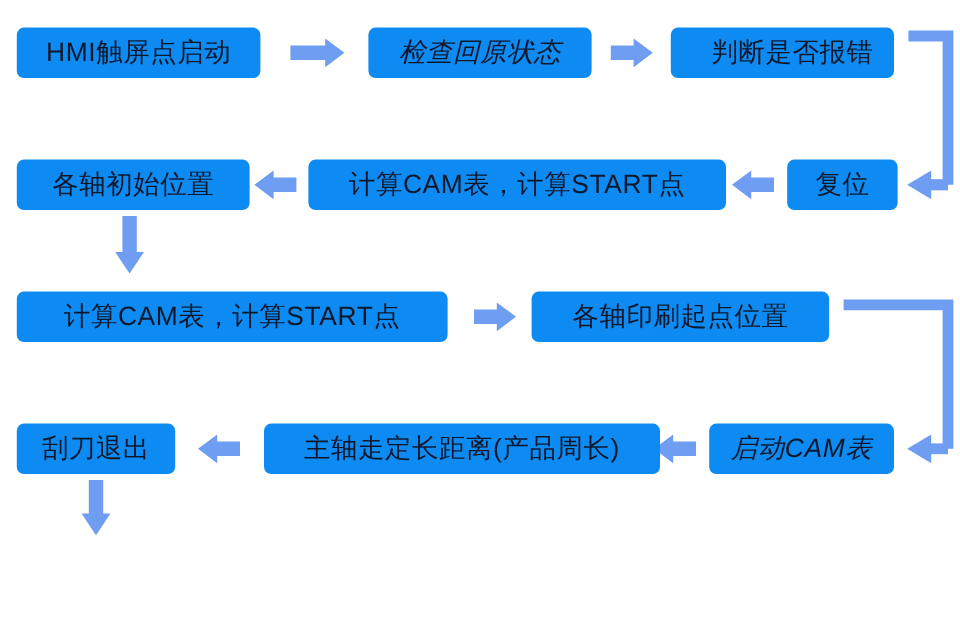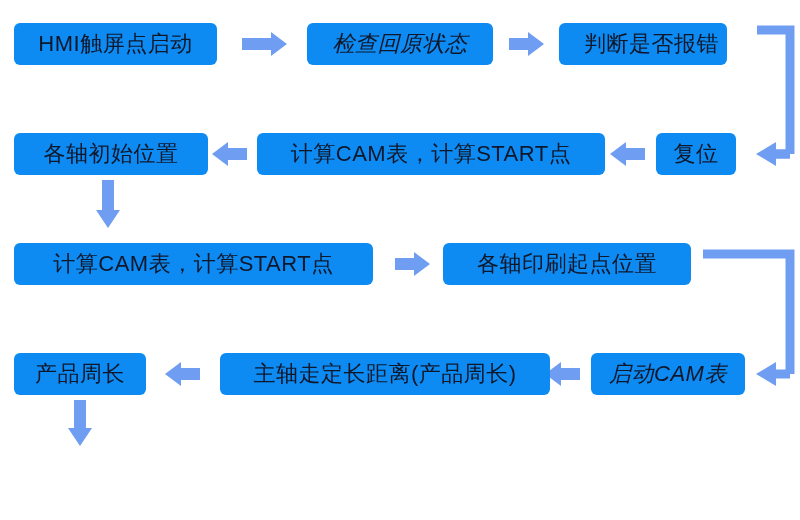--- a/index.html
+++ b/index.html
@@ -111,32 +111,32 @@
 
     <g>
       <path d="M74,400 L86,400 L86,428 L92,428 L80,446 L68,428 L74,428 Z" fill="#6f9df2"></path>
     </g>
   </svg>
 
   <div class="node" style="left:14px;  top:23px;  width:203px;">HMI触屏点启动</div>
 
   <div class="node" style="left:307px; top:23px;  width:186px;font-style:italic;">检查回原状态</div>
 
-  <div class="node" style="left:559px; top:23px;  width:168px;padding-left:31px;">判断是否报错</div>
+  <div class="node" style="left:559px; top:23px;  width:186px;padding-left:31px;">判断是否报错</div>
 
   <div class="node" style="left:14px;  top:133px; width:194px;">各轴初始位置</div>
 
   <div class="node" style="left:257px; top:133px; width:348px;">计算CAM表，计算START点</div>
 
-  <div class="node" style="left:656px; top:133px; width:80px;">复位</div>
+  <div class="node" style="left:656px; top:133px; width:92px;">复位</div>
 
   <div class="node" style="left:14px;  top:243px; width:359px;">计算CAM表，计算START点</div>
 
   <div class="node" style="left:443px; top:243px; width:248px;text-align:right;">各轴印刷起点位置</div>
 
-  <div class="node" style="left:14px;  top:353px; width:132px;">产品周长</div>
+  <div class="node" style="left:14px;  top:353px; width:132px;">刮刀退出</div>
 
   <div class="node" style="left:220px; top:353px; width:330px;">主轴走定长距离(产品周长)</div>
 
   <div class="node" style="left:591px; top:353px; width:154px;font-style:italic;">启动CAM表</div>
 
 
 </div>
 
 </body></html>

